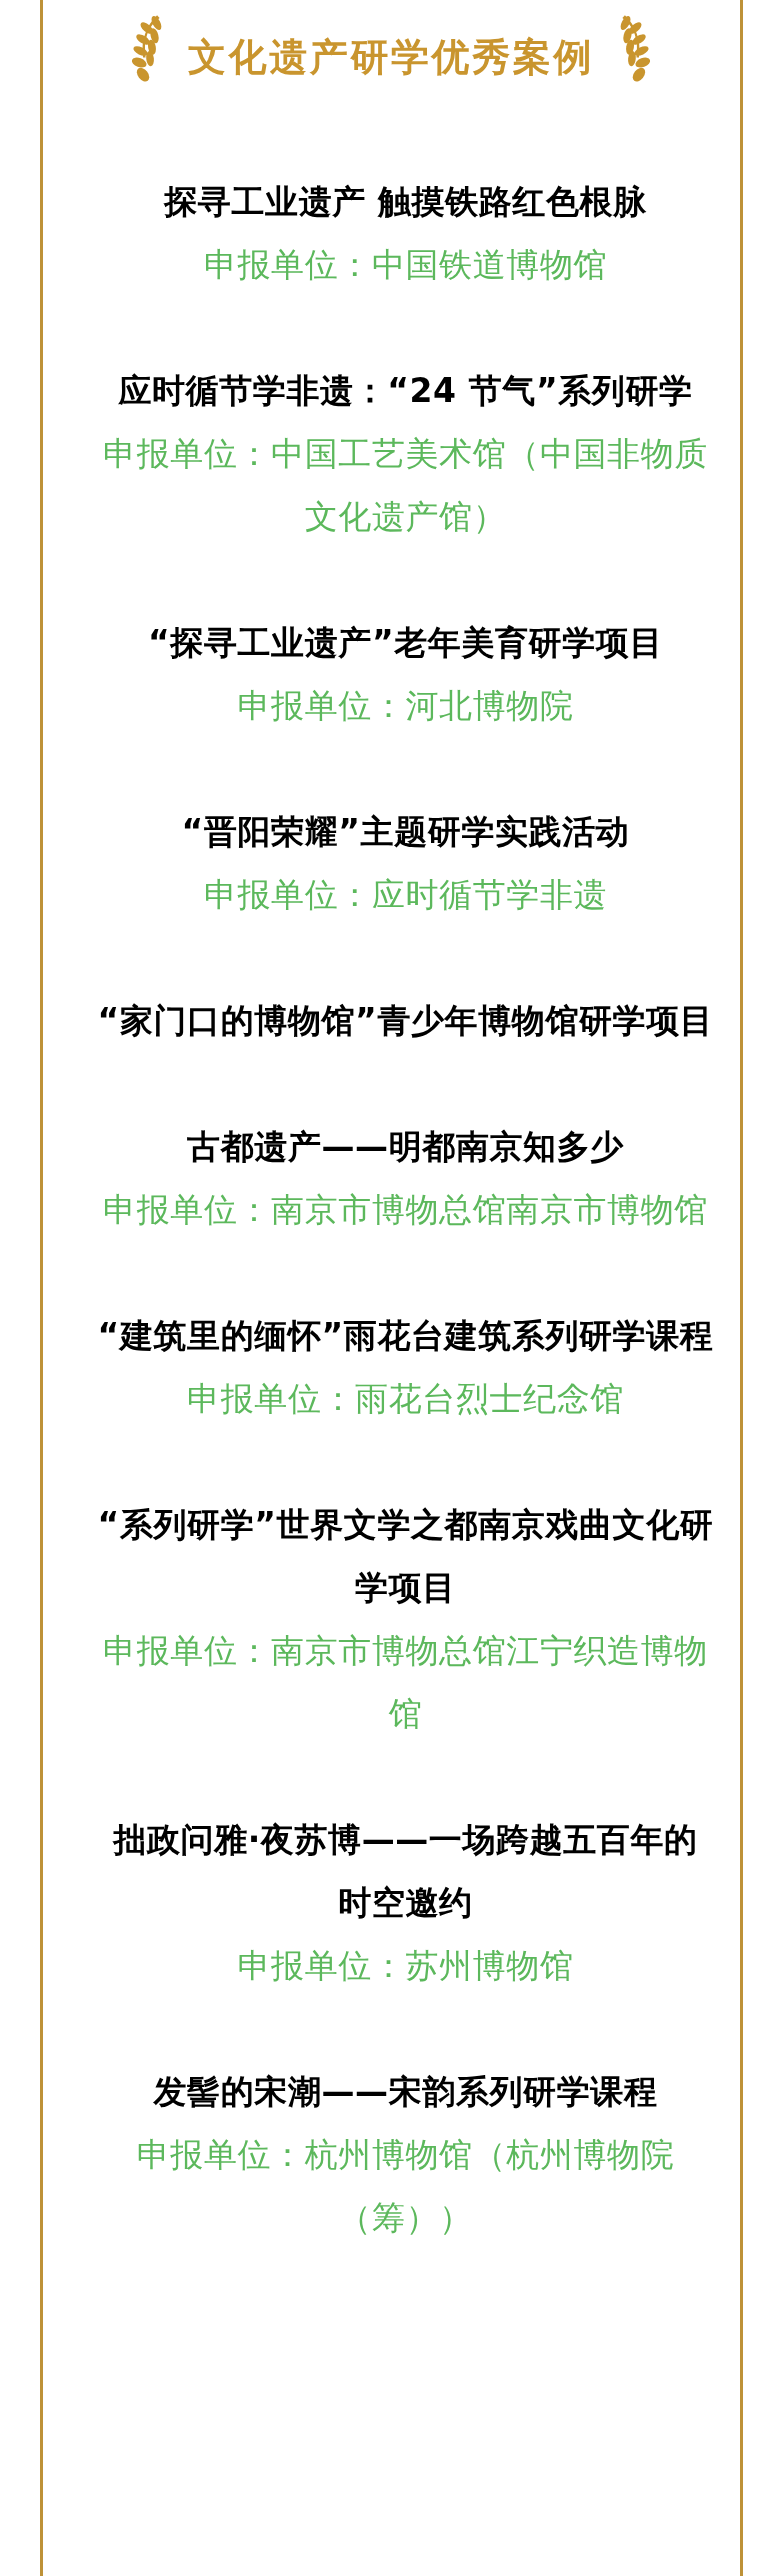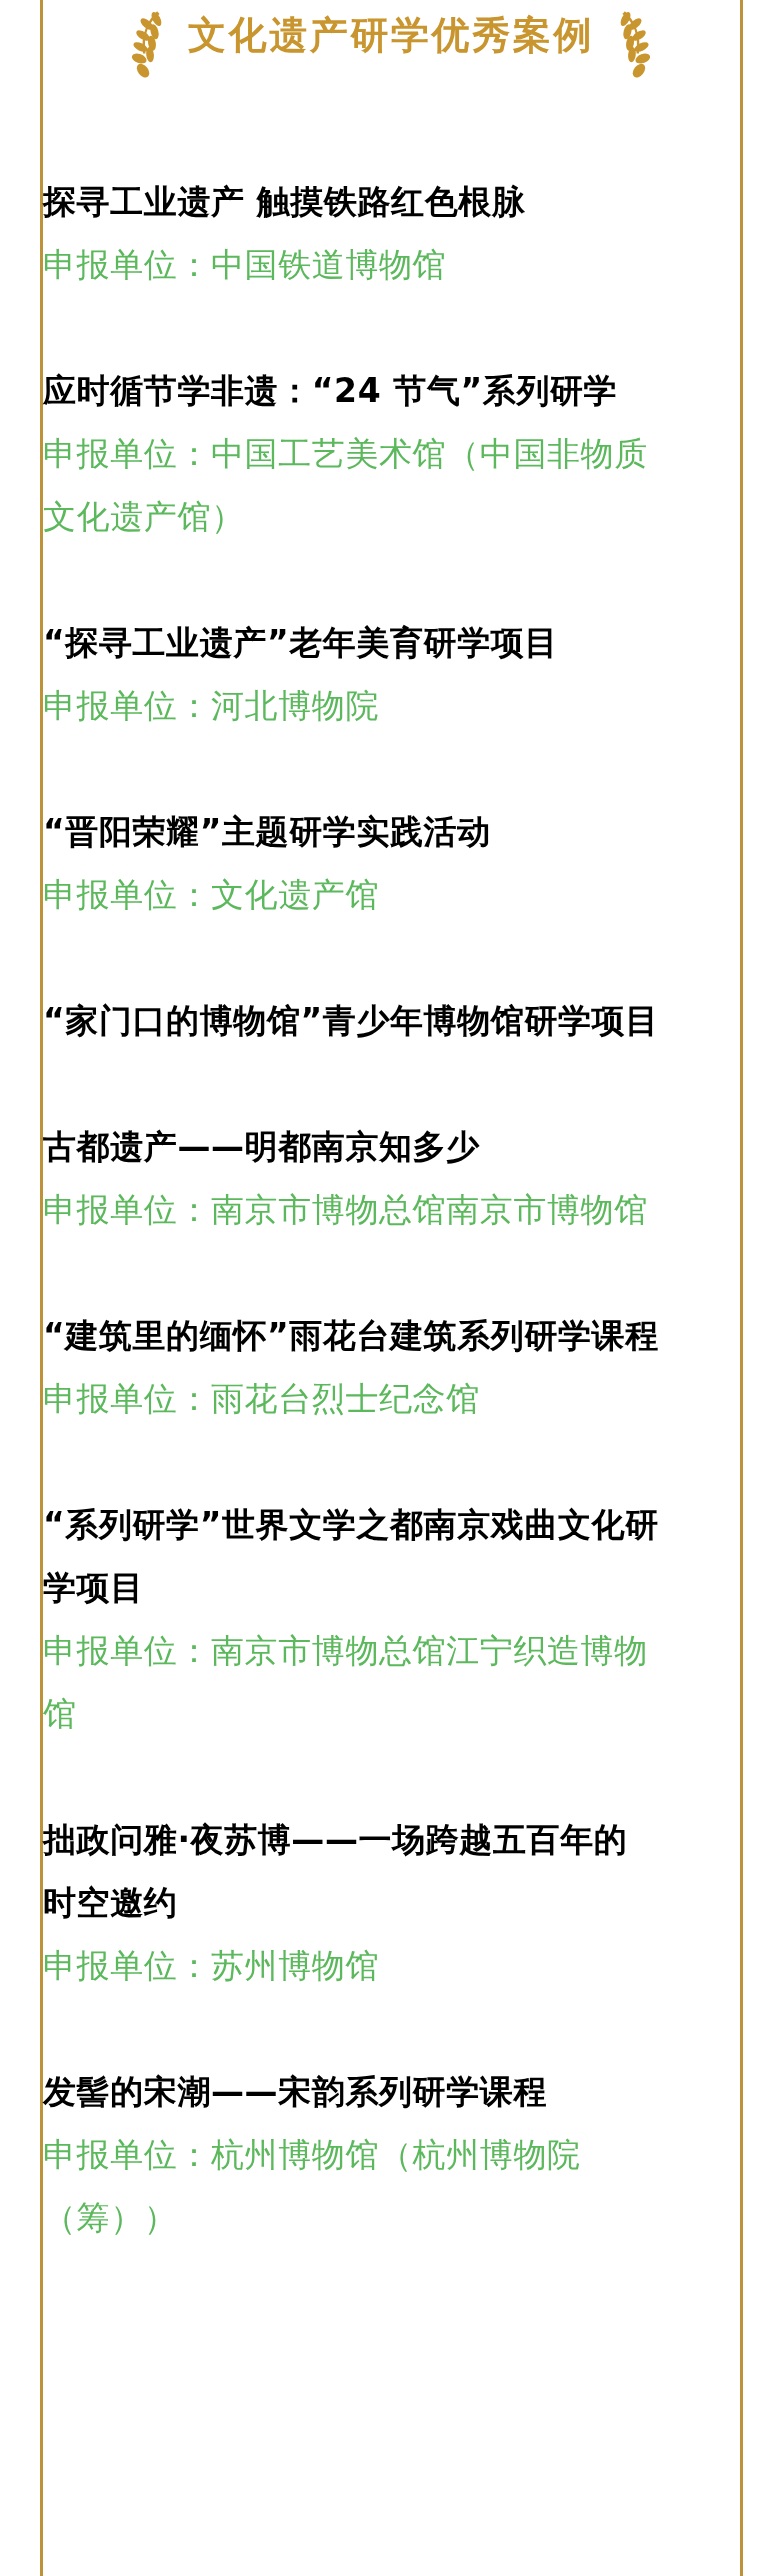--- a/index.html
+++ b/index.html
@@ -9,33 +9,33 @@
     background:#ffffff;
     overflow:hidden;
     font-family:"DejaVu Sans","Liberation Sans",sans-serif;
   }
   .vrule{position:absolute;top:0;width:3.2px;height:2576px;background:var(--gold-line,#BE9238);}
   .vrule.left{left:40px;}
   .vrule.right{left:740px;}
 
   .header{
     position:absolute;top:10.2px;left:0;width:100%;height:73px;
-    display:flex;align-items:flex-start;justify-content:center;gap:22px;
+    display:flex;align-items:flex-end;justify-content:center;gap:22px;
   }
   .header-title{
     font-size:38px;font-weight:800;letter-spacing:2.6px;
     color:var(--gold,#C9952E);white-space:nowrap;
   }
   .wheat{flex:0 0 auto;display:block;}
   .wheat.right{transform:scaleX(-1);}
 
   .entries{
     position:absolute;top:170px;left:43px;width:697px;
-    text-align:left;
-    font-size:33px;line-height:63px;letter-spacing:0.6px;
+    text-align:center;
+    font-size:33px;line-height:63px;letter-spacing:0.6px;padding-left:14px;
   }
   .entry{margin-bottom:63px;}
   .entry:last-child{margin-bottom:0;}
   .entry-title{
     color:var(--title-color,#000000);
     font-weight:800;
     white-space:pre-line;
   }
   .entry-unit{
     color:var(--unit-color,#5CB85C);
@@ -98,21 +98,21 @@
   </div>
 
 
   <div class="entry">
     <div class="entry-title">“探寻工业遗产”老年美育研学项目</div>
     <div class="entry-unit">申报单位：河北博物院</div>
   </div>
 
   <div class="entry">
     <div class="entry-title">“晋阳荣耀”主题研学实践活动</div>
-    <div class="entry-unit">申报单位：文化遗产馆</div>
+    <div class="entry-unit">申报单位：应时循节学非遗</div>
   </div>
 
   <div class="entry">
     <div class="entry-title">“家门口的博物馆”青少年博物馆研学项目</div>
   </div>
 
   <div class="entry">
     <div class="entry-title">古都遗产——明都南京知多少</div>
     <div class="entry-unit">申报单位：南京市博物总馆南京市博物馆</div>
   </div>

